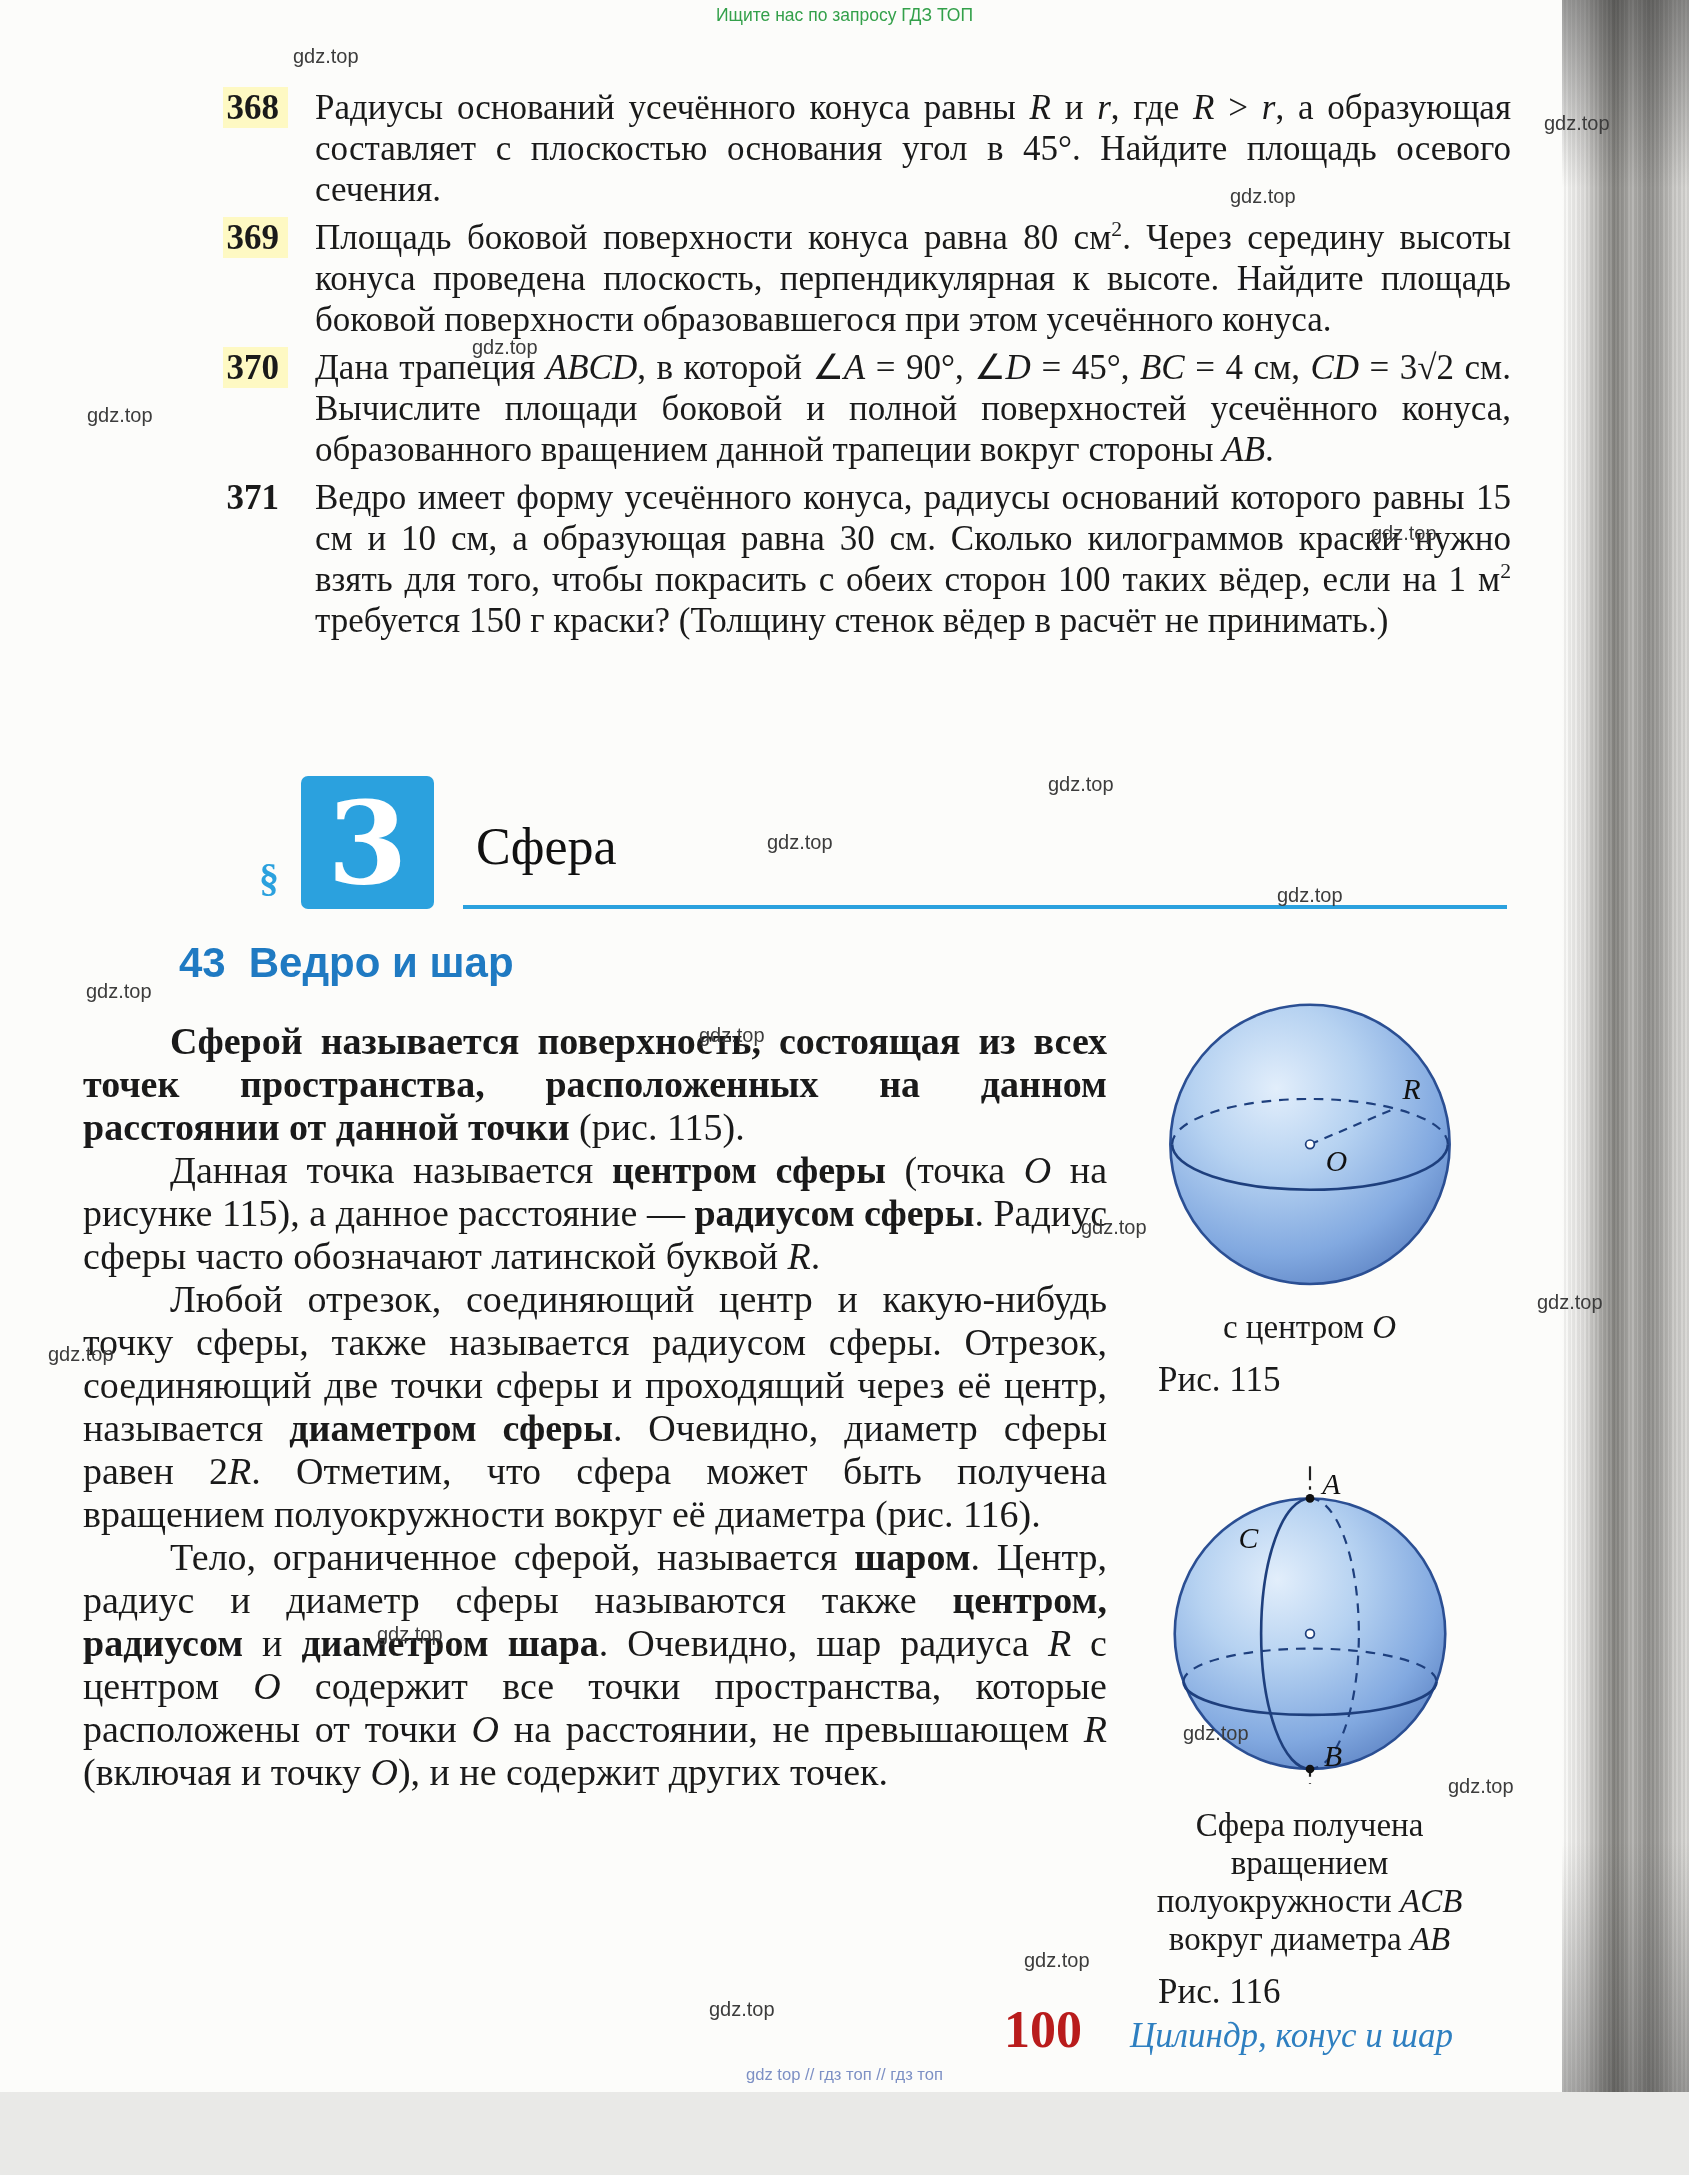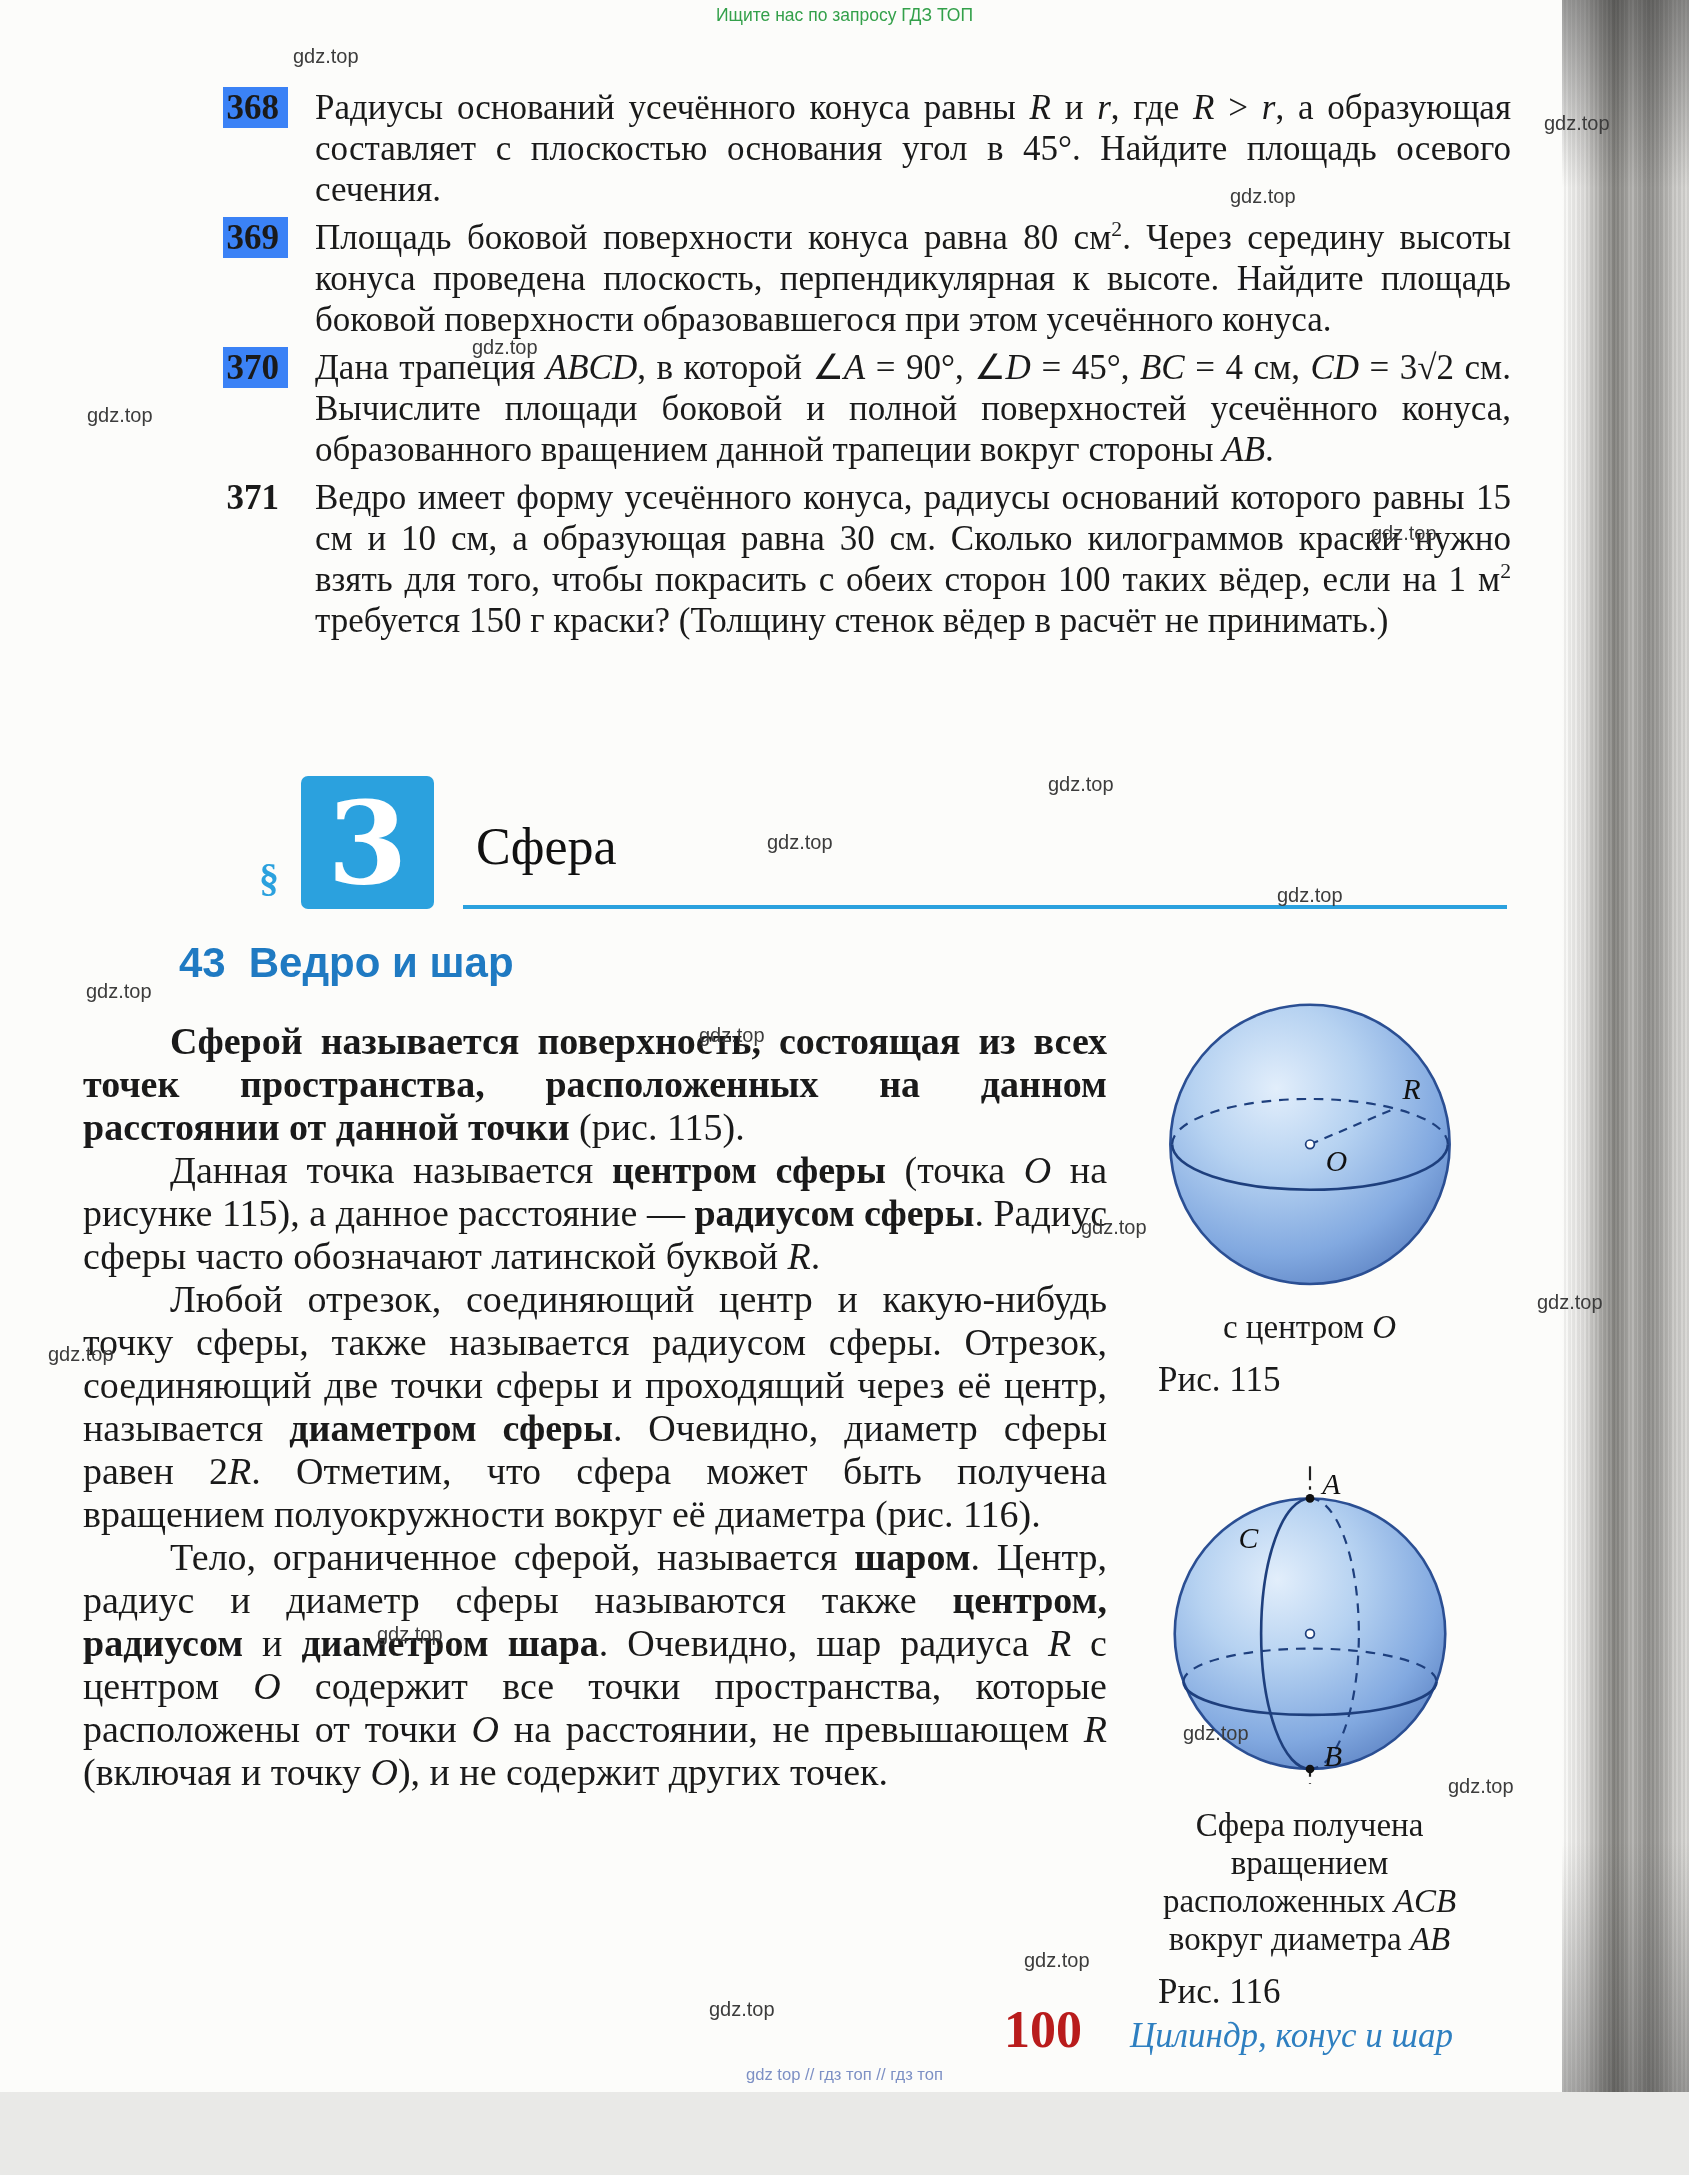--- a/index.html
+++ b/index.html
@@ -31,21 +31,21 @@
       linear-gradient(180deg, rgba(40,40,40,0.45) 0%, rgba(0,0,0,0) 9%, rgba(0,0,0,0) 88%, rgba(40,40,40,0.35) 100%),
       repeating-linear-gradient(90deg, rgba(255,255,255,0.07) 0 1.7px, rgba(0,0,0,0.05) 1.7px 4.4px),
       linear-gradient(90deg, #fcfcfa 0%, #e4e3e1 16%, #84837f 42%, #b4b3b0 55%, #908f8c 70%, #c9c8c5 88%, #d9d8d5 100%);
   }
 
   
   .problems { position:absolute; left:223px; top:87px; width:1288px; }
   .problem { display:flex; margin-bottom:7px; }
   .pnum { flex:0 0 92px; font-weight:bold; font-size:35px; line-height:41px; }
   .pnum-inner { display:inline-block; padding:0 8.7px 0 3.5px; }
-  .pnum-inner[data-hl="true"] { background:#3b82f6; }
+  .pnum-inner[data-hl="true"] { background:#fef9c3; }
   .ptext { flex:1; font-size:35px; line-height:41px; text-align:justify; }
 
   .b { font-weight:bold; }
   .i { font-style:italic; }
   .sup { vertical-align:super; font-size:0.62em; line-height:0; }
 
   
   .section-symbol {
     position:absolute; left:259px; top:854px; color:#2ba1de;
     font-size:40px; font-weight:bold;
@@ -217,21 +217,21 @@
       <circle cx="220" cy="200" r="5" fill="#ffffff" stroke="#1e3f7d" stroke-width="2"></circle>
       <circle cx="220" cy="45" r="5" fill="#111"></circle>
       <circle cx="220" cy="355" r="5" fill="#111"></circle>
       <text x="234" y="40" class="svg-label">A</text>
       <text x="236" y="352" class="svg-label">B</text>
       <text x="138" y="102" class="svg-label">C</text>
     </svg>
     <figcaption>
       <div class="cap-line"><span>Сфера получена</span></div>
       <div class="cap-line"><span>вращением</span></div>
-      <div class="cap-line"><span>расположенных </span><span class="i">ACB</span></div>
+      <div class="cap-line"><span>полуокружности </span><span class="i">ACB</span></div>
       <div class="cap-line"><span>вокруг диаметра </span><span class="i">AB</span></div>
       <div class="fig-label">Рис. 116</div>
     </figcaption>
   </figure>
 
   <div class="footer">
     <span class="page-number">100</span>
     <span class="chapter-title">Цилиндр, конус и шар</span>
   </div>
 

